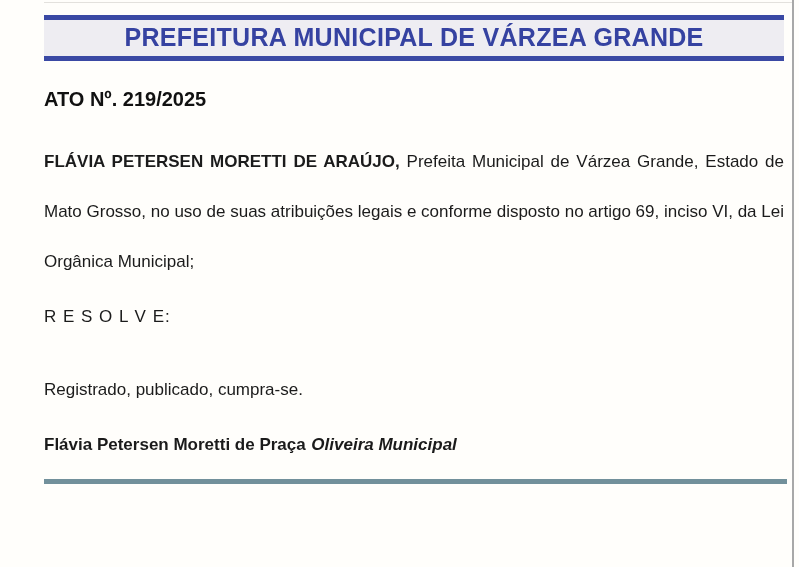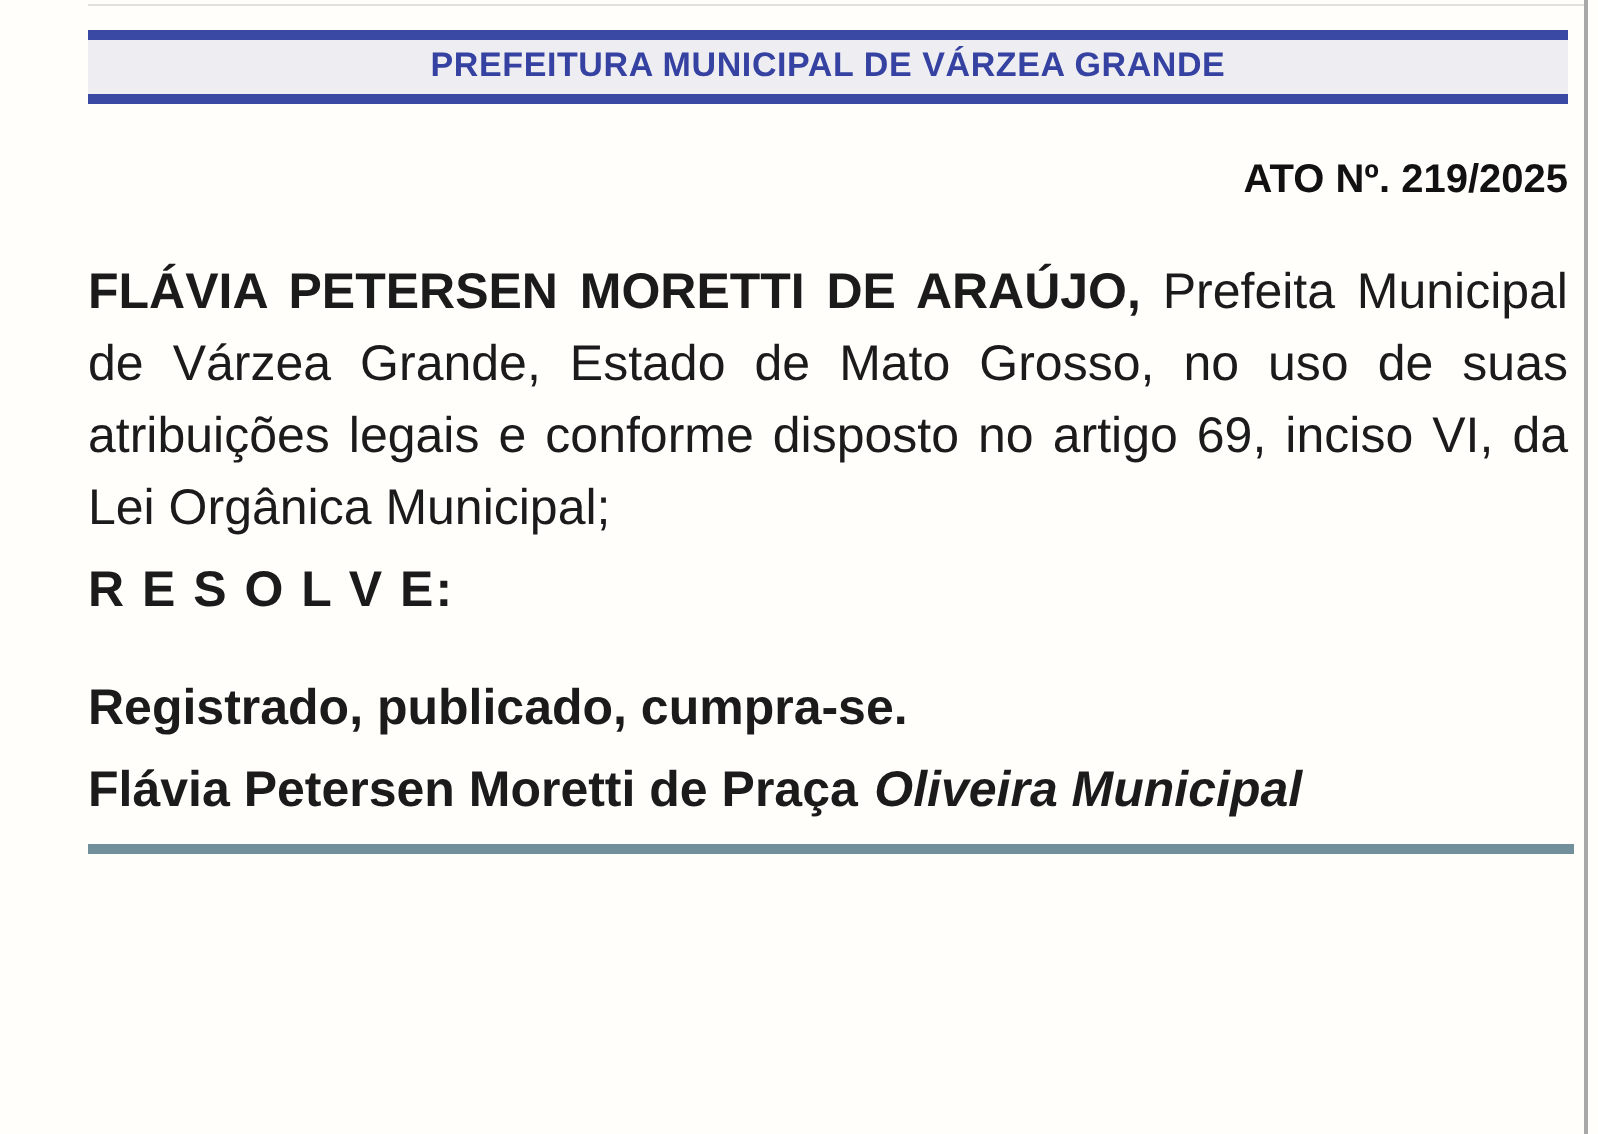--- a/index.html
+++ b/index.html
@@ -40,44 +40,44 @@
   .banner {
     border-top: 5px solid #3a49a4;
     border-bottom: 5px solid #3a49a4;
     background: #eeedf2;
     text-align: center;
     padding: 3px 0 4px 0;
   }
   .banner-title {
     color: #3542a1;
     font-weight: bold;
-    font-size: 17px;
+    font-size: 25px;
     letter-spacing: 0.3px;
   }
   .act-title {
-    text-align: right;
+    text-align: left;
     font-size: 20px;
     font-weight: bold;
     margin: 26px 0 26px 0;
     line-height: 24px;
     color: #111;
   }
   p {
-    font-size: 25px;
-    line-height: 36px;
+    font-size: 17px;
+    line-height: 50px;
     margin: 0 0 5px 0;
     hyphens: manual;
     -webkit-hyphens: manual;
   }
   .just { text-align: justify; }
   .resolve {
-    font-weight: bold;
+    font-weight: normal;
     letter-spacing: 1px;
   }
-  .bold-line { font-weight: bold; margin-top: 23px; }
+  .bold-line { font-weight: normal; margin-top: 23px; }
   .signature { font-weight: bold; }
   .sig-title {
     font-weight: bold;
     font-style: italic;
     margin-left: 0.33em;
   }
   .bottom-rule {
     height: 5px;
     width: 743px;
     background: #72909b;

